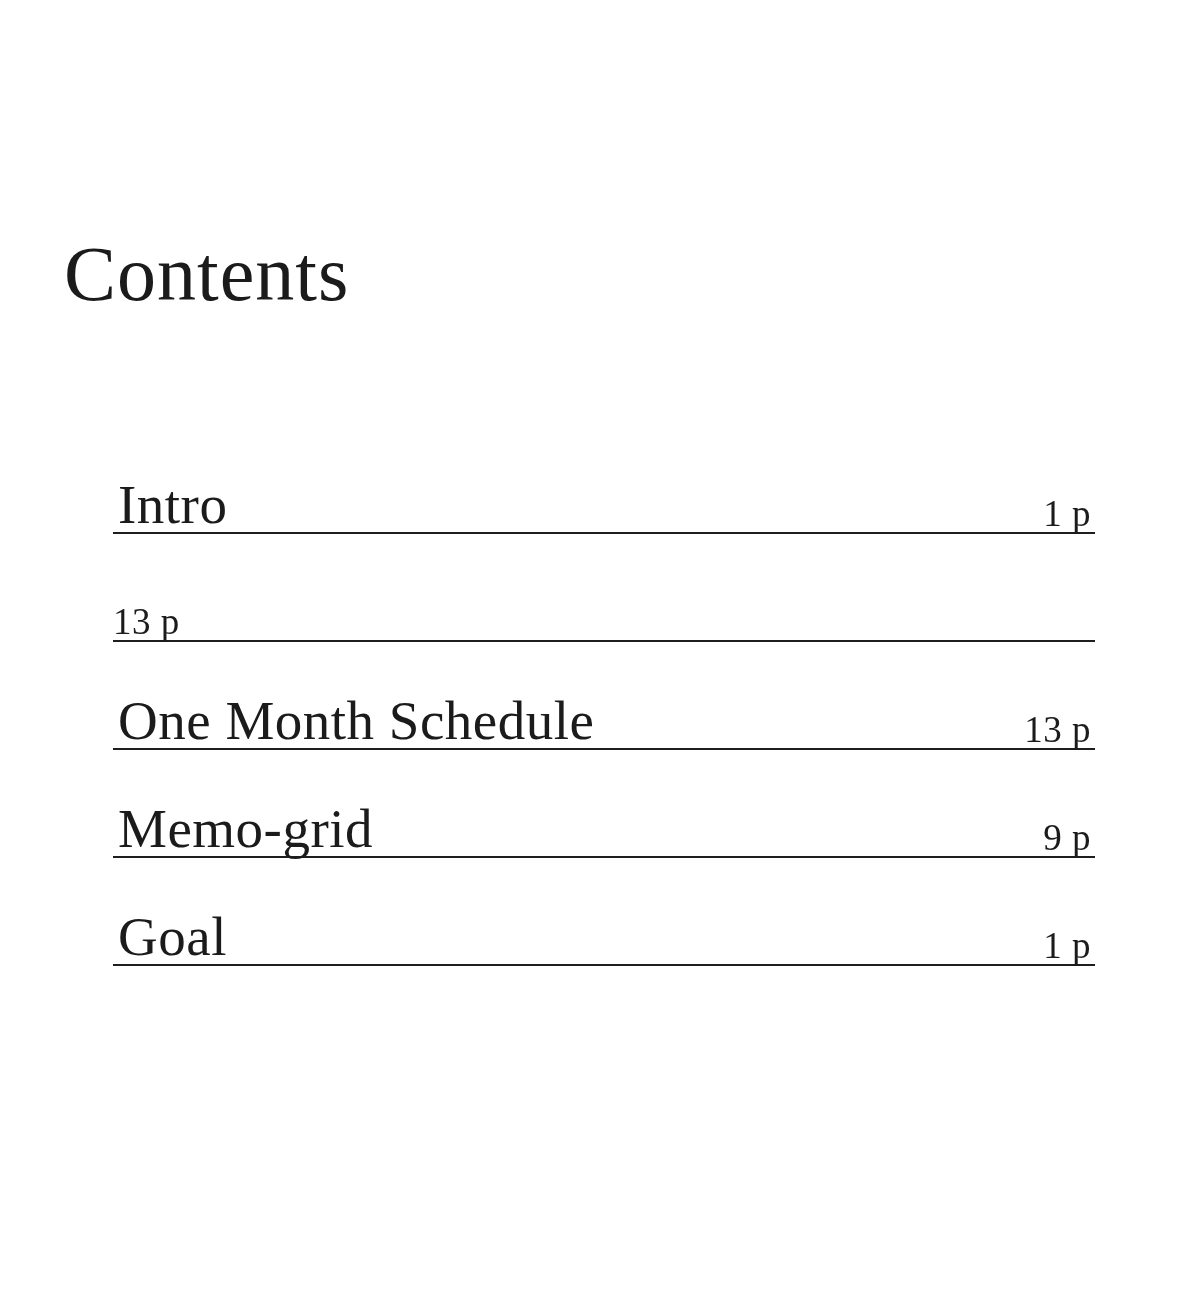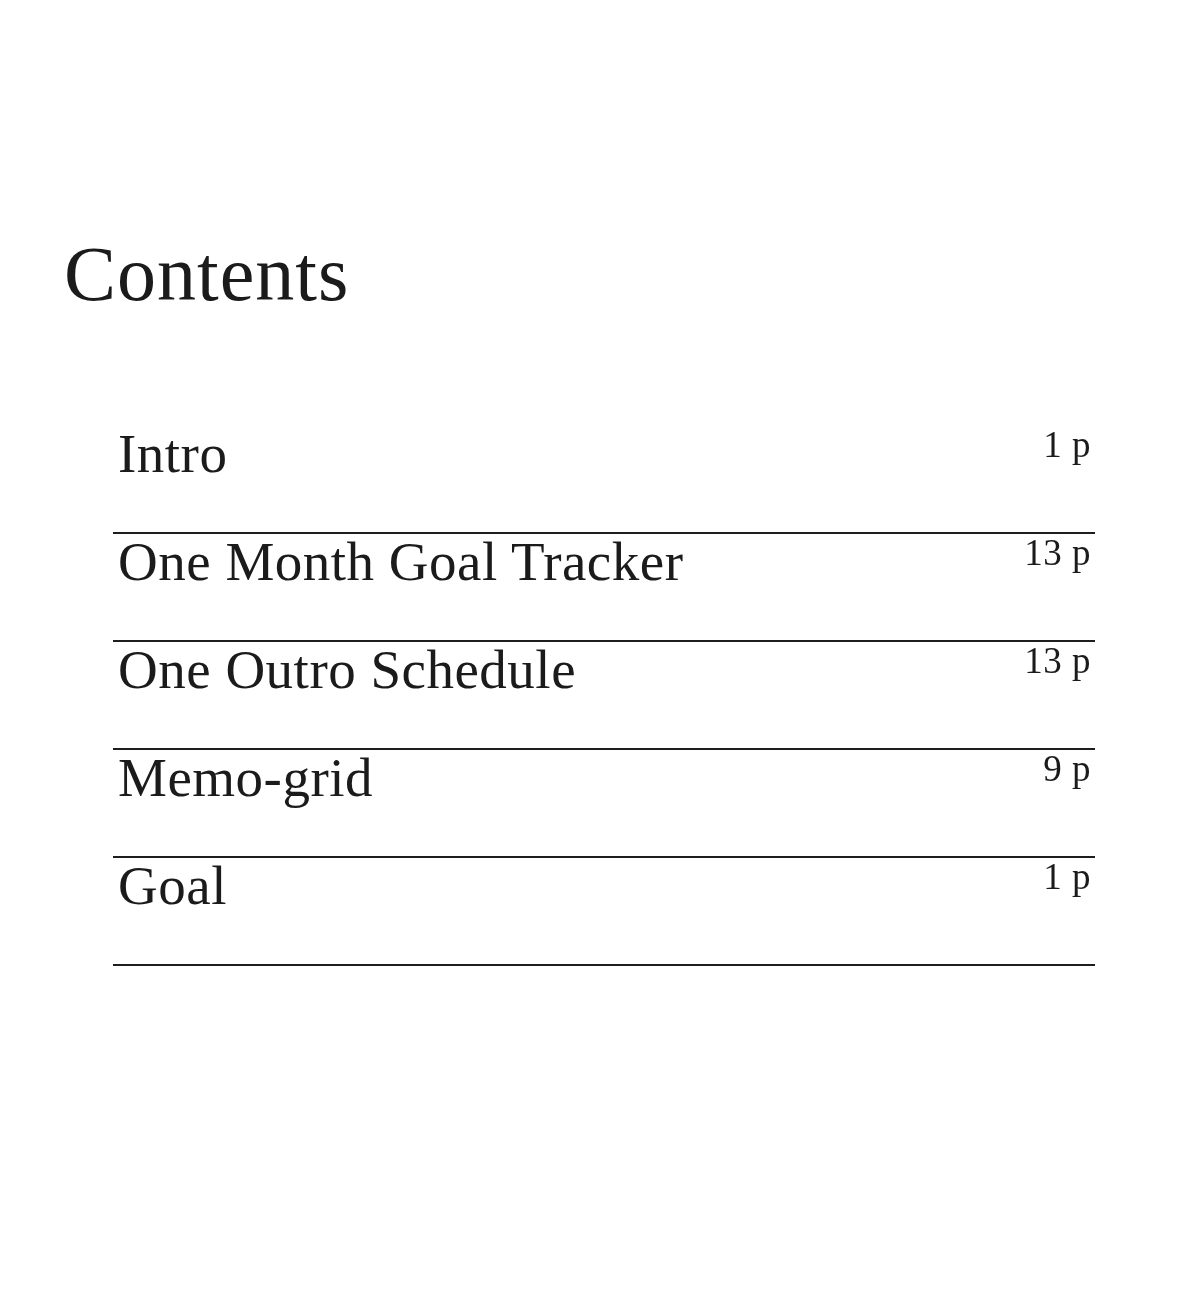--- a/index.html
+++ b/index.html
@@ -33,21 +33,21 @@
   .toc {
     position: absolute;
     left: 113px;
     top: 426px;
     width: 982px;
   }
   .toc-row {
     height: 108px;
     border-bottom: 2px solid var(--rule);
     display: flex;
-    align-items: flex-start;
+    align-items: flex-end;
     justify-content: space-between;
     cursor: pointer;
   }
   .toc-label {
     font-size: 55px;
     line-height: 1;
     letter-spacing: 0.5px;
     padding-left: 5px;
     white-space: nowrap;
   }
@@ -68,26 +68,25 @@
   <h1 class="title">Contents</h1>
 
   <div class="toc">
 
     <div class="toc-row">
       <span class="toc-label">Intro</span>
       <span class="toc-pages">1 p</span>
     </div>
 
     <div class="toc-row">
-      <span class="toc-label">One Month Goal Tracker</span>
       <span class="toc-pages">13 p</span>
     </div>
 
     <div class="toc-row">
-      <span class="toc-label">One Outro Schedule</span>
+      <span class="toc-label">One Month Schedule</span>
       <span class="toc-pages">13 p</span>
     </div>
 
     <div class="toc-row">
       <span class="toc-label">Memo-grid</span>
       <span class="toc-pages">9 p</span>
     </div>
 
     <div class="toc-row">
       <span class="toc-label">Goal</span>

